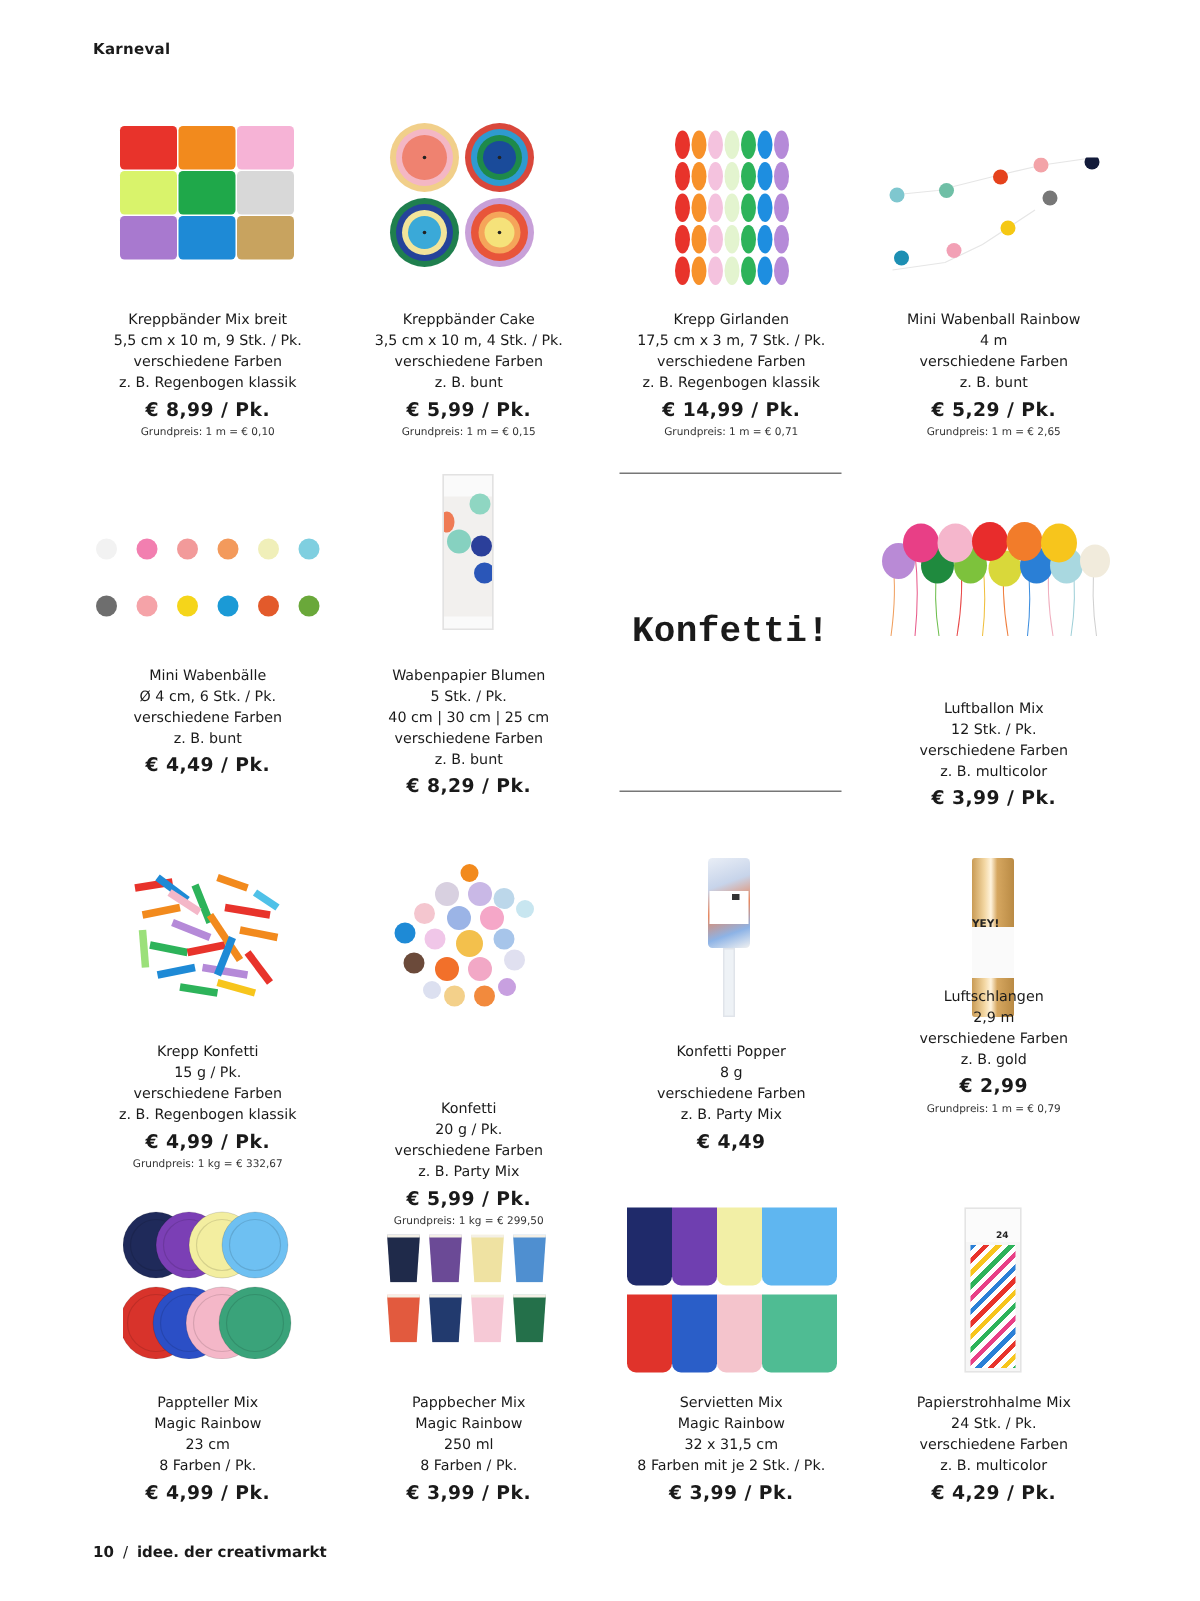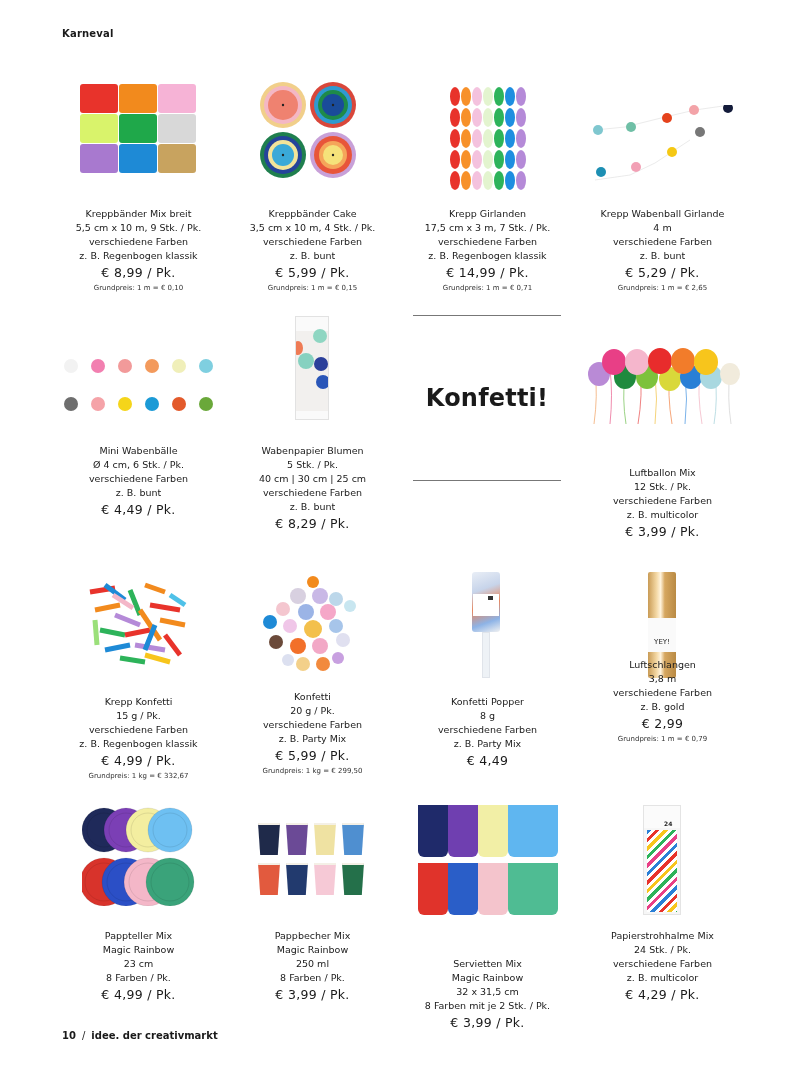--- a/index.html
+++ b/index.html
@@ -4,25 +4,25 @@
 <style>
   html, body { margin:0; padding:0; background:#fff; }
   body { width:800px; height:1067px; position:relative; overflow:hidden;
          font-family: "DejaVu Sans", "Liberation Sans", sans-serif; color:#1a1a1a; }
   .section-title { position:absolute; left:62px; top:28px; font-size:10px; font-weight:bold; letter-spacing:0.2px; }
   .footer { position:absolute; left:62px; top:1030px; font-size:10px; font-weight:bold; }
   .footer .sep { margin:0 6px; font-weight:normal; }
   .img { position:absolute; }
   .info { position:absolute; width:175px; text-align:center; }
   .info .line { font-size:9.5px; line-height:14px; white-space:nowrap; }
-  .info .price { font-size:12.5px; font-weight:normal; line-height:18px; margin-top:1px; letter-spacing:0.3px; }
+  .info .price { font-size:12.5px; font-weight:bold; line-height:18px; margin-top:1px; letter-spacing:0.3px; }
   .info .grund { font-size:7px; line-height:12px; color:#333; white-space:nowrap; }
 
-  .konfetti-box { position:absolute; left:413px; top:315px; width:148px; height:166px; border-top:1.5px solid #777; border-bottom:1.5px solid #777; box-sizing:border-box;
-                  display:flex; align-items:center; justify-content:center; }
+  .konfetti-box { position:absolute; left:413px; top:315px; width:148px; height:213px; border-top:1.5px solid #777; border-bottom:1.5px solid #777; box-sizing:border-box;
+                  display:flex; align-items:center; justify-content:center;font-family:Liberation Mono, monospace; }
   .konfetti-box span { font-size:24px; font-weight:bold; letter-spacing:0.2px; }
 
   
   .abs { position:absolute; }
   .rnd { border-radius:50%; }
 </style>
 </head>
 <body>
 
 <div class="section-title">Karneval</div>
@@ -153,21 +153,21 @@
       <circle cx="82" cy="13" r="5" fill="#e5421c"></circle>
       <circle cx="109" cy="5" r="5" fill="#f3a3a8"></circle>
       <circle cx="143" cy="0" r="5" fill="#131b3a" transform="translate(0,3)"></circle>
       <circle cx="115" cy="27" r="5" fill="#777"></circle>
       <circle cx="87" cy="47" r="5" fill="#f5c814"></circle>
       <circle cx="51" cy="62" r="5" fill="#f2a0b5"></circle>
       <circle cx="16" cy="67" r="5" fill="#1d8fb3"></circle>
     </svg>
   </div>
   <div class="info" style="left:575px;top:207px;">
-    <div class="line">Krepp Wabenball Girlande</div>
+    <div class="line">Mini Wabenball Rainbow</div>
     <div class="line">4 m</div>
     <div class="line">verschiedene Farben</div>
     <div class="line">z. B. bunt</div>
     <div class="price">€ 5,29 / Pk.</div>
     <div class="grund">Grundpreis: 1 m = € 2,65</div>
   </div>
 </div>
 
 <div>
   <div class="img" style="left:60px;top:355px;width:160px;height:60px;">
@@ -312,21 +312,21 @@
       <circle cx="18" cy="68" r="7" fill="#6b4a3a"></circle>
         <circle cx="40" cy="72" r="8" fill="#f2702a"></circle>
       <circle cx="62" cy="72" r="8" fill="#f2a8c6"></circle>
         <circle cx="85" cy="66" r="7" fill="#e0e0f0"></circle>
       <circle cx="45" cy="90" r="7" fill="#f3d08a"></circle>
         <circle cx="65" cy="90" r="7" fill="#f28a3d"></circle>
       <circle cx="30" cy="86" r="6" fill="#dce0f0"></circle>
         <circle cx="80" cy="84" r="6" fill="#c8a0e0"></circle>
     </svg>
   </div>
-  <div class="info" style="left:225px;top:690px;">
+  <div class="info" style="left:225px;top:733px;">
     <div class="line">Konfetti</div>
     <div class="line">20 g / Pk.</div>
     <div class="line">verschiedene Farben</div>
     <div class="line">z. B. Party Mix</div>
     <div class="price">€ 5,99 / Pk.</div>
     <div class="grund">Grundpreis: 1 kg = € 299,50</div>
   </div>
 </div>
 
 <div>
@@ -341,25 +341,25 @@
     <div class="line">8 g</div>
     <div class="line">verschiedene Farben</div>
     <div class="line">z. B. Party Mix</div>
     <div class="price">€ 4,49</div>
   </div>
 </div>
 
 <div>
   <div class="img" style="left:648px;top:572px;width:28px;height:106px;background:linear-gradient(90deg,#c99b55,#f3d7a3 30%,#fff3dc 45%,#d6a760 60%,#b98a44);border-radius:2px;">
     <div class="abs" style="left:0;top:46px;width:100%;height:34px;background:#fafafa;"></div>
-    <div class="abs" style="left:0;top:66px;width:100%;text-align:center;font-size:7px;font-weight:normal;color:#222;">YEY!</div>
+    <div class="abs" style="left:0;top:40px;width:100%;font-size:7px;font-weight:bold;color:#222;">YEY!</div>
   </div>
   <div class="info" style="left:575px;top:658px;">
     <div class="line">Luftschlangen</div>
-    <div class="line">3,8 m</div>
+    <div class="line">2,9 m</div>
     <div class="line">verschiedene Farben</div>
     <div class="line">z. B. gold</div>
     <div class="price">€ 2,99</div>
     <div class="grund">Grundpreis: 1 m = € 0,79</div>
   </div>
 </div>
 
 <div>
   <div class="img" style="left:82px;top:806px;width:115px;height:100px;">
     <svg width="115" height="100" viewBox="0 0 115 100">
@@ -420,21 +420,21 @@
         <div class="abs" style="left: 0px; top: 0px; width: 30px; height: 52px; background: rgb(31, 42, 106); border-radius: 0px 0px 6px 6px;"></div>
         <div class="abs" style="left: 30px; top: 0px; width: 30px; height: 52px; background: rgb(111, 63, 176); border-radius: 0px 0px 6px 6px;"></div>
         <div class="abs" style="left: 60px; top: 0px; width: 30px; height: 52px; background: rgb(242, 239, 166); border-radius: 0px 0px 6px 6px;"></div>
         <div class="abs" style="left: 90px; top: 0px; width: 50px; height: 52px; background: rgb(95, 182, 240); border-radius: 0px 0px 6px 6px;"></div>
         <div class="abs" style="left: 0px; top: 58px; width: 30px; height: 52px; background: rgb(224, 51, 43); border-radius: 0px 0px 6px 6px;"></div>
         <div class="abs" style="left: 30px; top: 58px; width: 30px; height: 52px; background: rgb(42, 94, 200); border-radius: 0px 0px 6px 6px;"></div>
         <div class="abs" style="left: 60px; top: 58px; width: 30px; height: 52px; background: rgb(244, 196, 204); border-radius: 0px 0px 6px 6px;"></div>
         <div class="abs" style="left: 90px; top: 58px; width: 50px; height: 52px; background: rgb(79, 188, 147); border-radius: 0px 0px 6px 6px;"></div>
       </div>
   </div>
-  <div class="info" style="left:400px;top:929px;margin-top:28px;">
+  <div class="info" style="left:400px;top:929px;">
     <div class="line">Servietten Mix</div>
     <div class="line">Magic Rainbow</div>
     <div class="line">32 x 31,5 cm</div>
     <div class="line">8 Farben mit je 2 Stk. / Pk.</div>
     <div class="price">€ 3,99 / Pk.</div>
   </div>
 </div>
 
 <div>
   <div class="img" style="left:643px;top:805px;width:38px;height:110px;background:#f6f6f6;border:1px solid #e4e4e4;box-sizing:border-box;overflow:hidden;">

